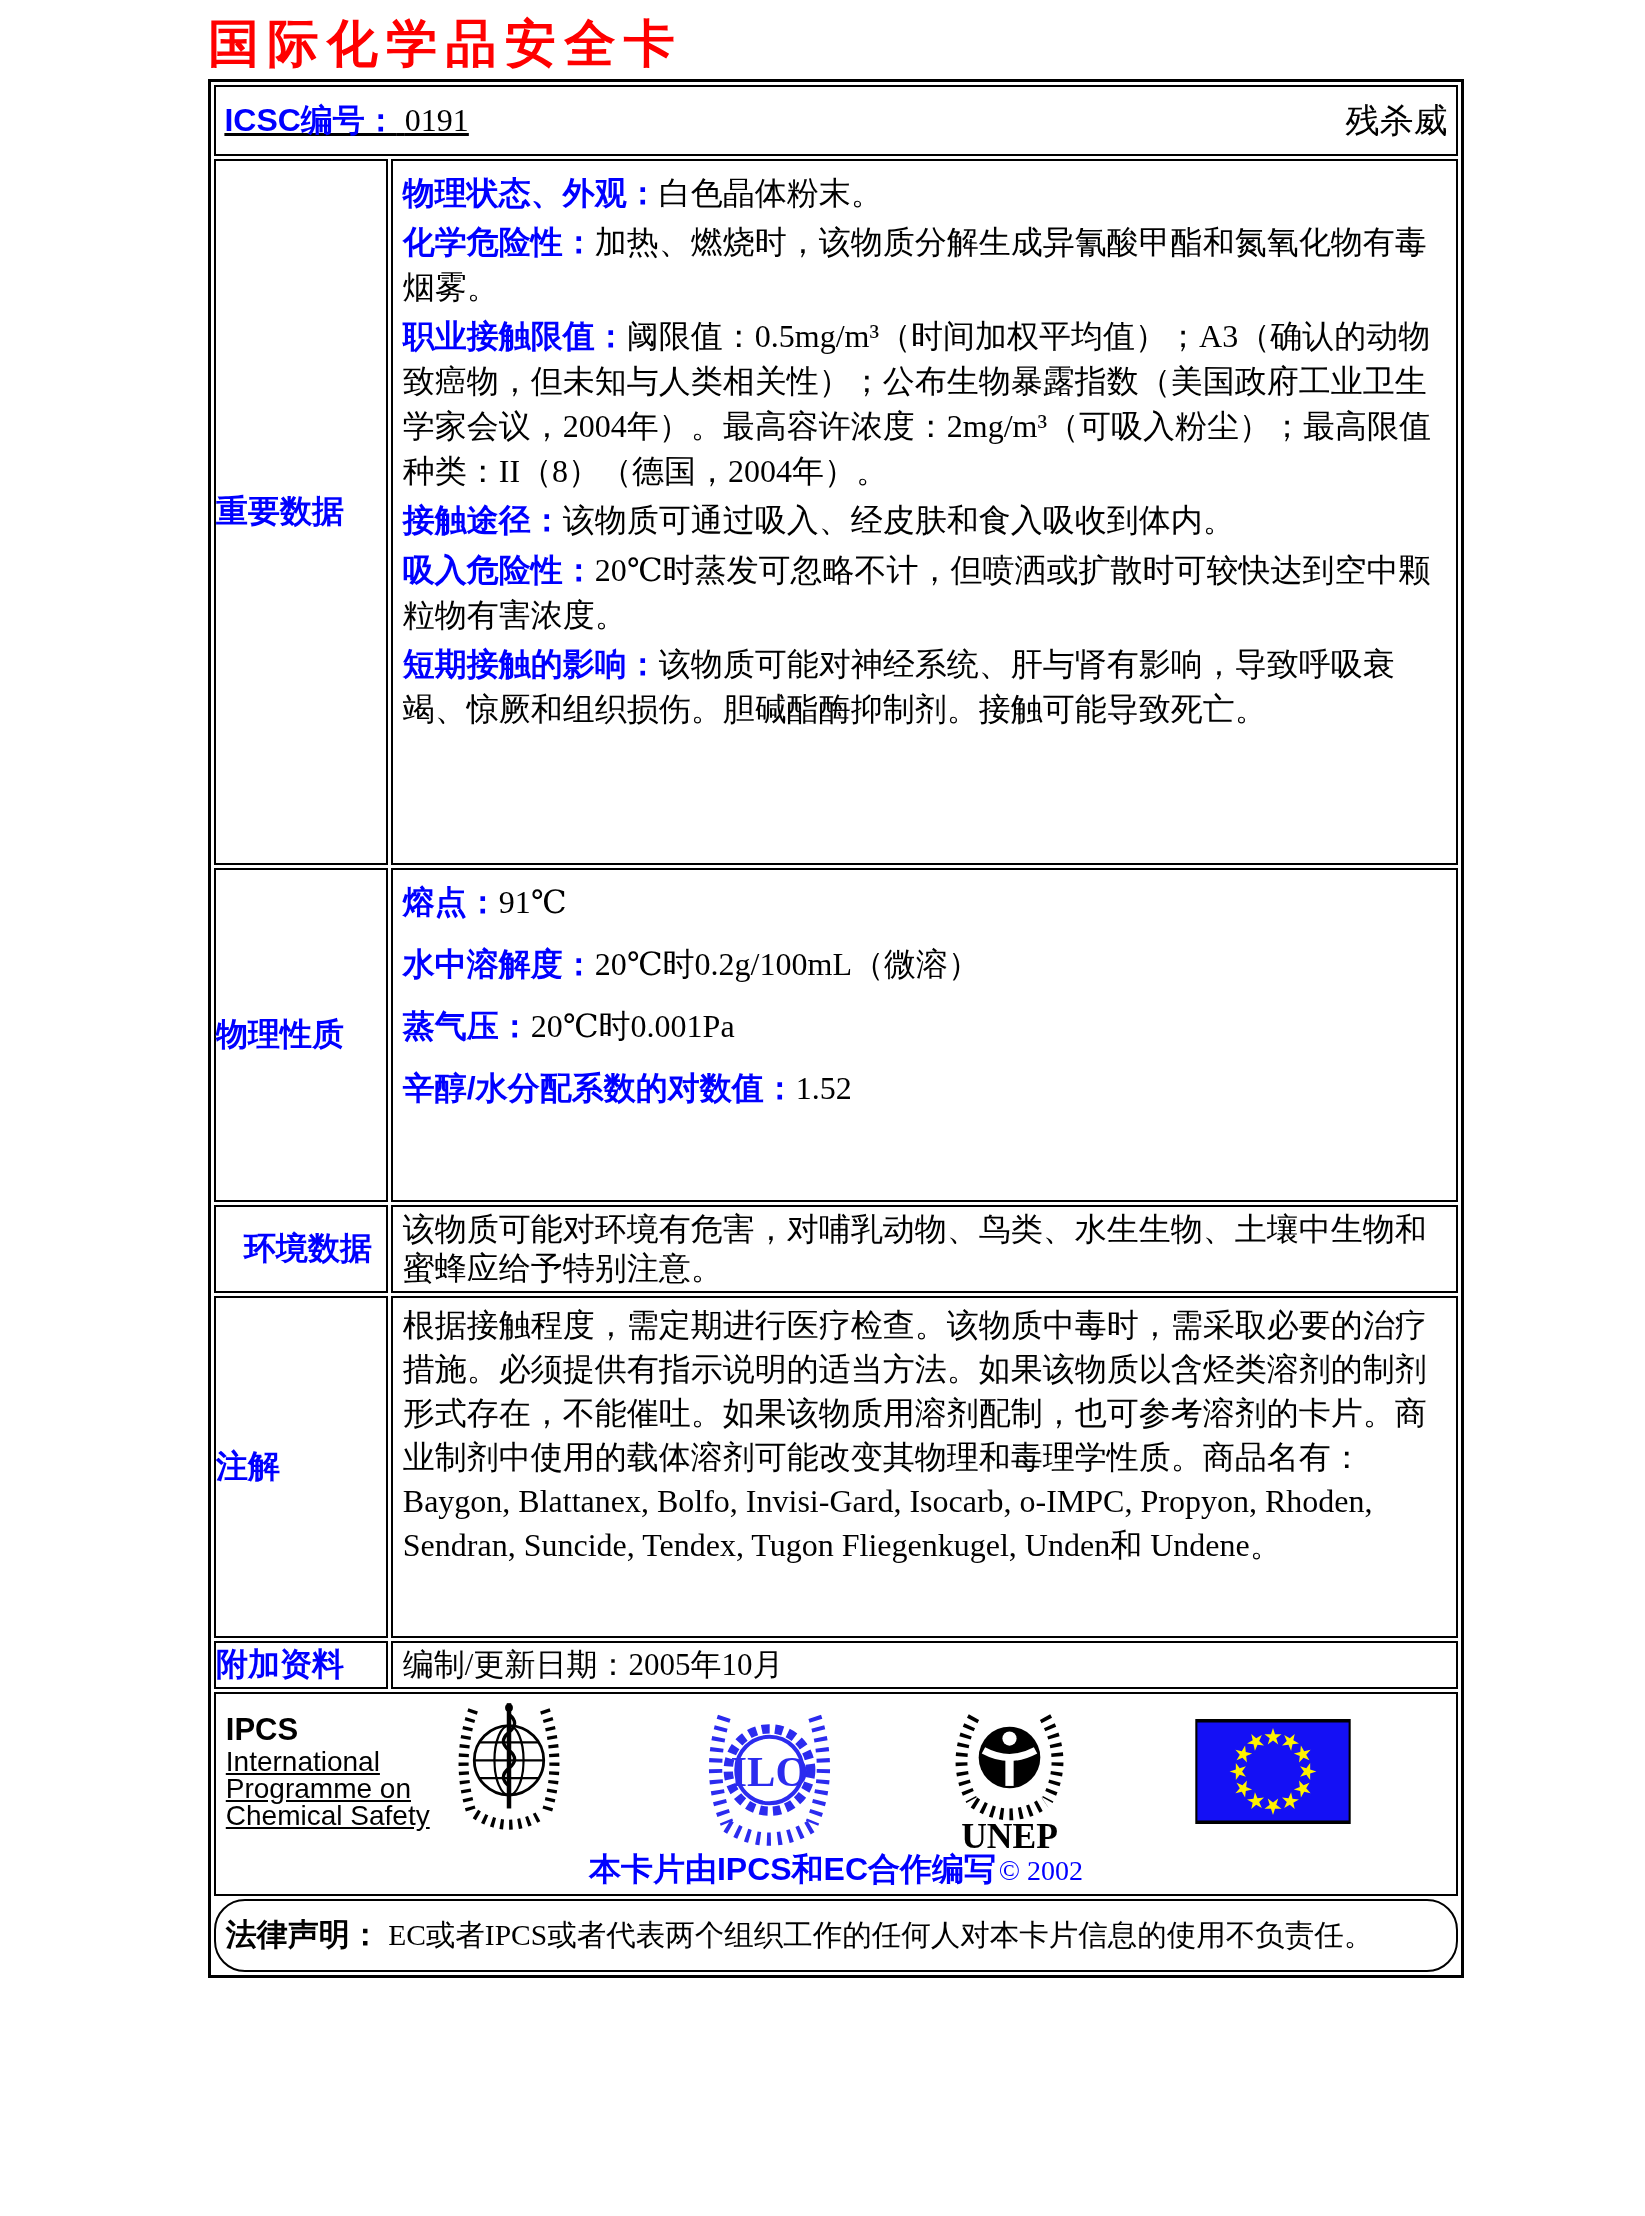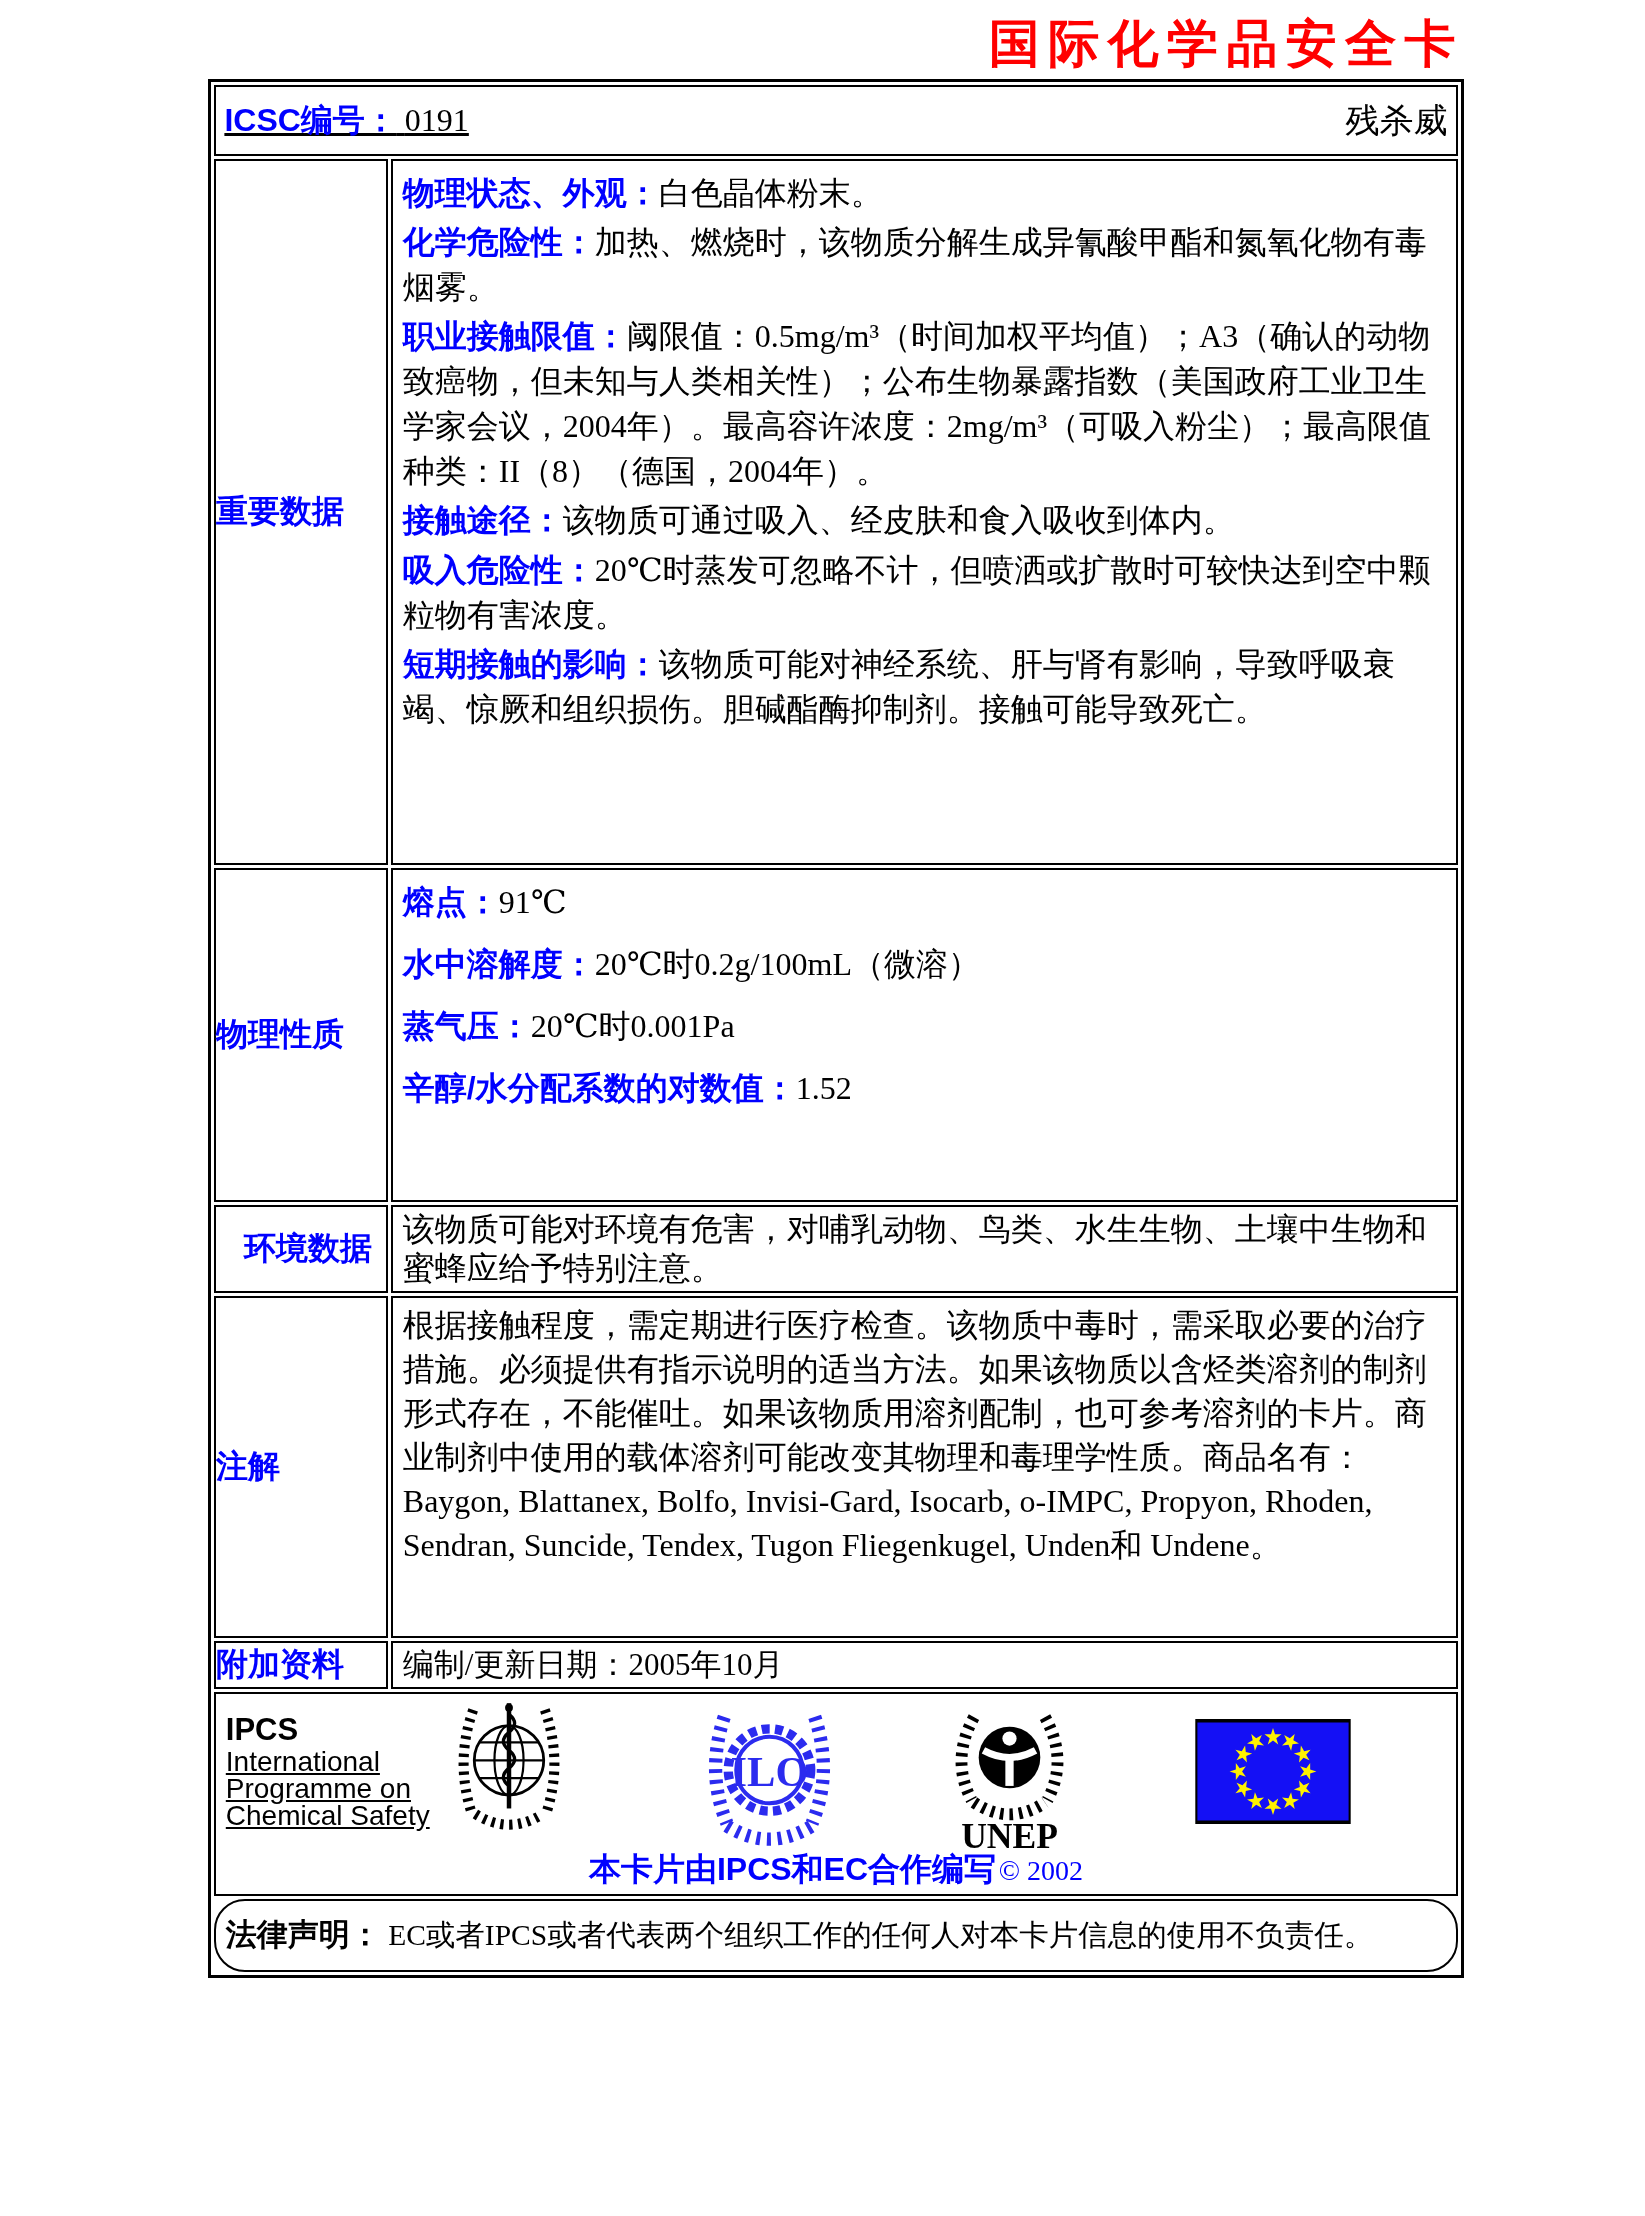--- a/index.html
+++ b/index.html
@@ -1,18 +1,18 @@
 <!DOCTYPE html>
 <html style="font-size:11.2px"><head>
 <meta charset="utf-8">
 <style>
   html,body{margin:0;padding:0;background:#ffffff;}
   .page{position:relative;width:1645px;height:2216px;background:#ffffff;overflow:hidden;
         font-family:"Liberation Serif","DejaVu Serif",serif;color:#000;}
-  .page-title{position:absolute;top:9.8px;left:208px;width:1256px;text-align:right;
+  .page-title{position:absolute;top:9.8px;left:208px;width:1256px;text-align:left;
         font-family:"Liberation Serif","DejaVu Serif",serif;
         font-size:51px;font-weight:bold;color:#FF0000;letter-spacing:8.4px;}
   table.card{position:absolute;left:208px;top:79px;width:1256px;
         border:3.5px solid #000;border-collapse:separate;border-spacing:3.5px;table-layout:fixed;}
   td{border:2.1px solid #000;vertical-align:middle;padding:0;background:#fff;}
   col.c-label{width:174px;}
   .sec-label{font-family:"Liberation Sans","DejaVu Sans",sans-serif;font-weight:bold;
         color:#0000FF;font-size:32px;text-align:left;}
   .cell-pad{padding:7px 11.2px;}
   .icsc-row-inner{display:flex;justify-content:space-between;align-items:center;padding:4.2px 8.4px;}

